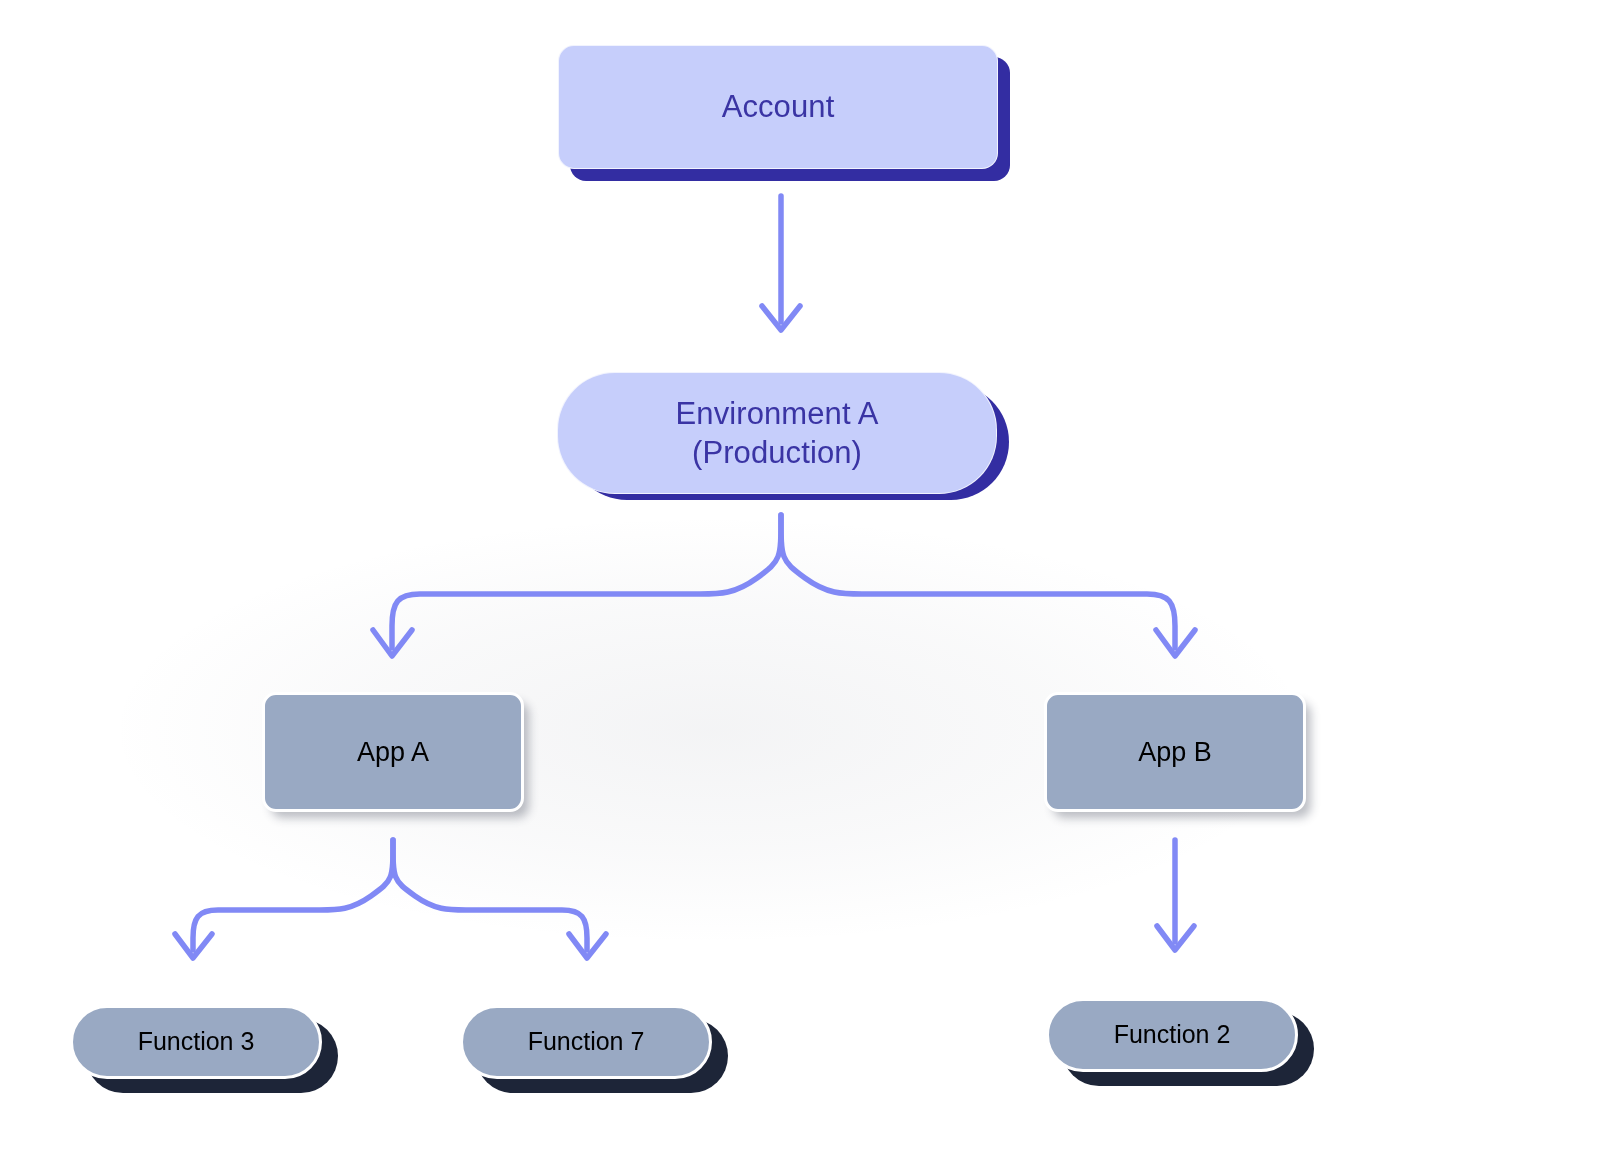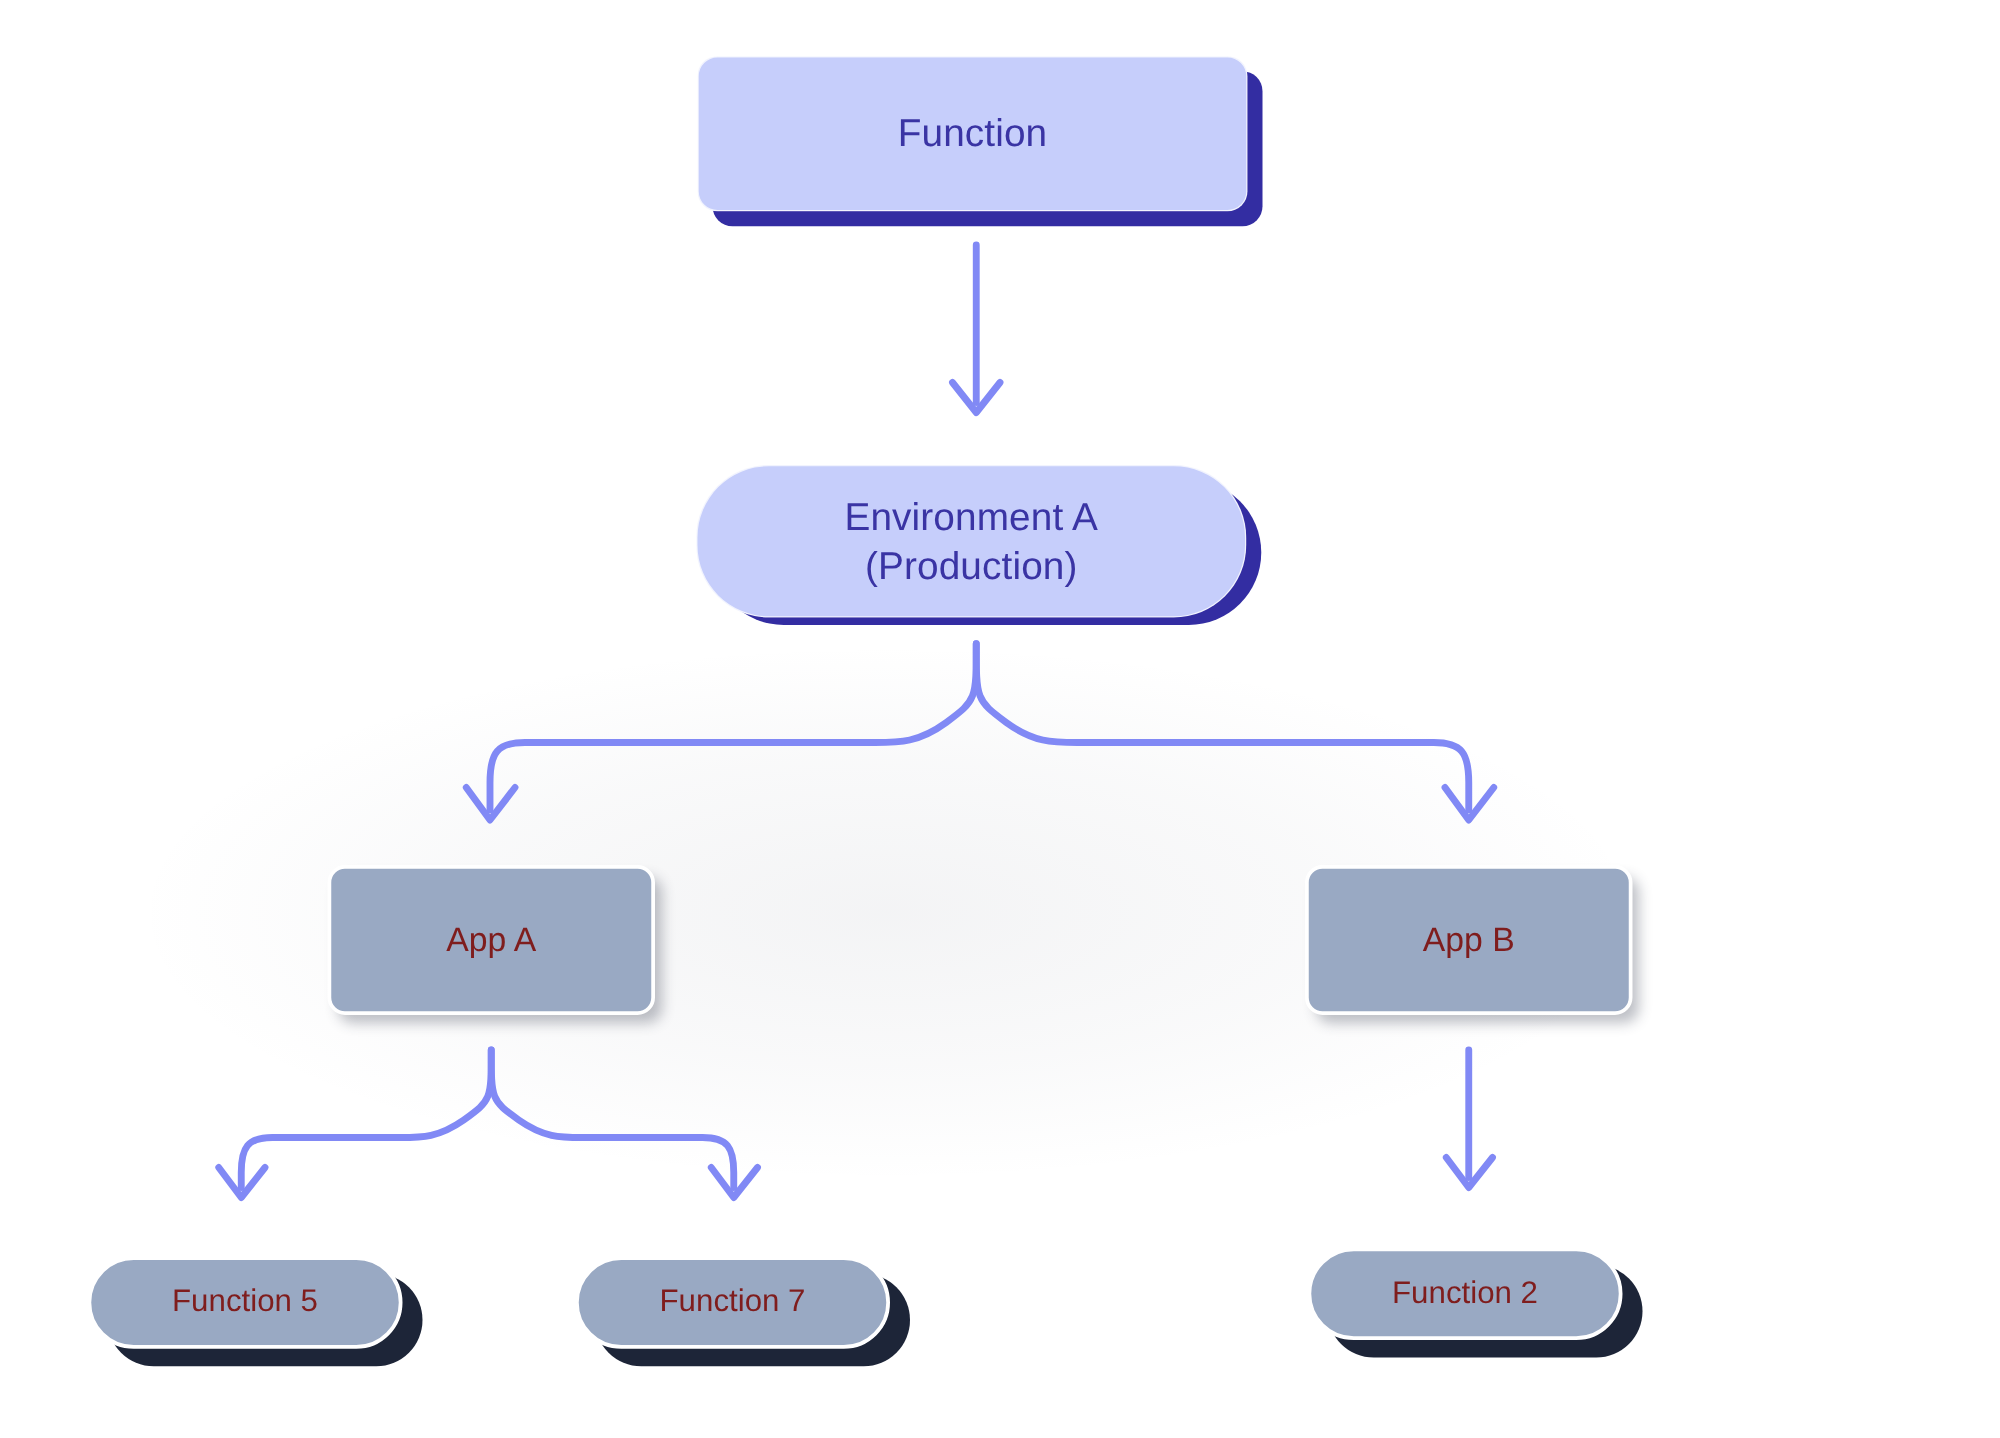--- a/index.html
+++ b/index.html
@@ -76,21 +76,21 @@
   .shadow {
     position: absolute;
     z-index: 1;
   }
   .shadow-indigo { background: #332da2; }
   .shadow-navy   { background: #1d2538; }
 
   
   .node-slate {
     background: #99a9c3;
-    color: #7f1d1d;
+    color: #000000;
     border: 3px solid #ffffff;
   }
   .node-slate .node-label {
     font-size: 27px;
   }
   .node-slate.is-small .node-label {
     font-size: 25px;
   }
 
   
@@ -178,38 +178,38 @@
     </g>
   </svg>
 
   <div class="shadow shadow-indigo" id="s-account"></div>
   <div class="shadow shadow-indigo" id="s-environment"></div>
   <div class="shadow shadow-navy" id="s-fn-1"></div>
   <div class="shadow shadow-navy" id="s-fn-2"></div>
   <div class="shadow shadow-navy" id="s-fn-3"></div>
 
   <div class="node node-indigo" id="n-account">
-    <span class="node-label">Function</span>
+    <span class="node-label">Account</span>
   </div>
 
   <div class="node node-indigo" id="n-environment">
     <span class="node-label">Environment A
 (Production)</span>
   </div>
 
   <div class="node node-slate app-soft-shadow" id="n-app-a">
     <span class="node-label">App A</span>
   </div>
 
   <div class="node node-slate app-soft-shadow" id="n-app-b">
     <span class="node-label">App B</span>
   </div>
 
   <div class="node node-slate is-small" id="n-fn-1">
-    <span class="node-label">Function 5</span>
+    <span class="node-label">Function 3</span>
   </div>
 
   <div class="node node-slate is-small" id="n-fn-2">
     <span class="node-label">Function 7</span>
   </div>
 
   <div class="node node-slate is-small" id="n-fn-3">
     <span class="node-label">Function 2</span>
   </div>
 

